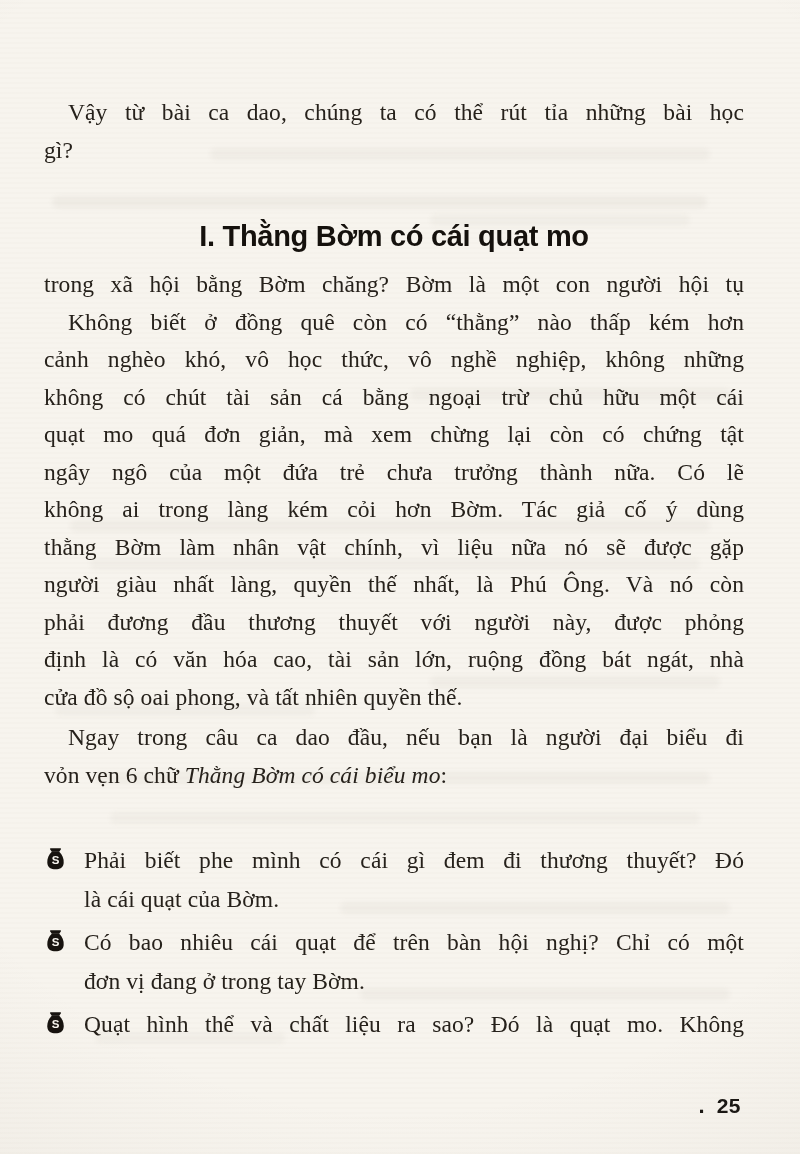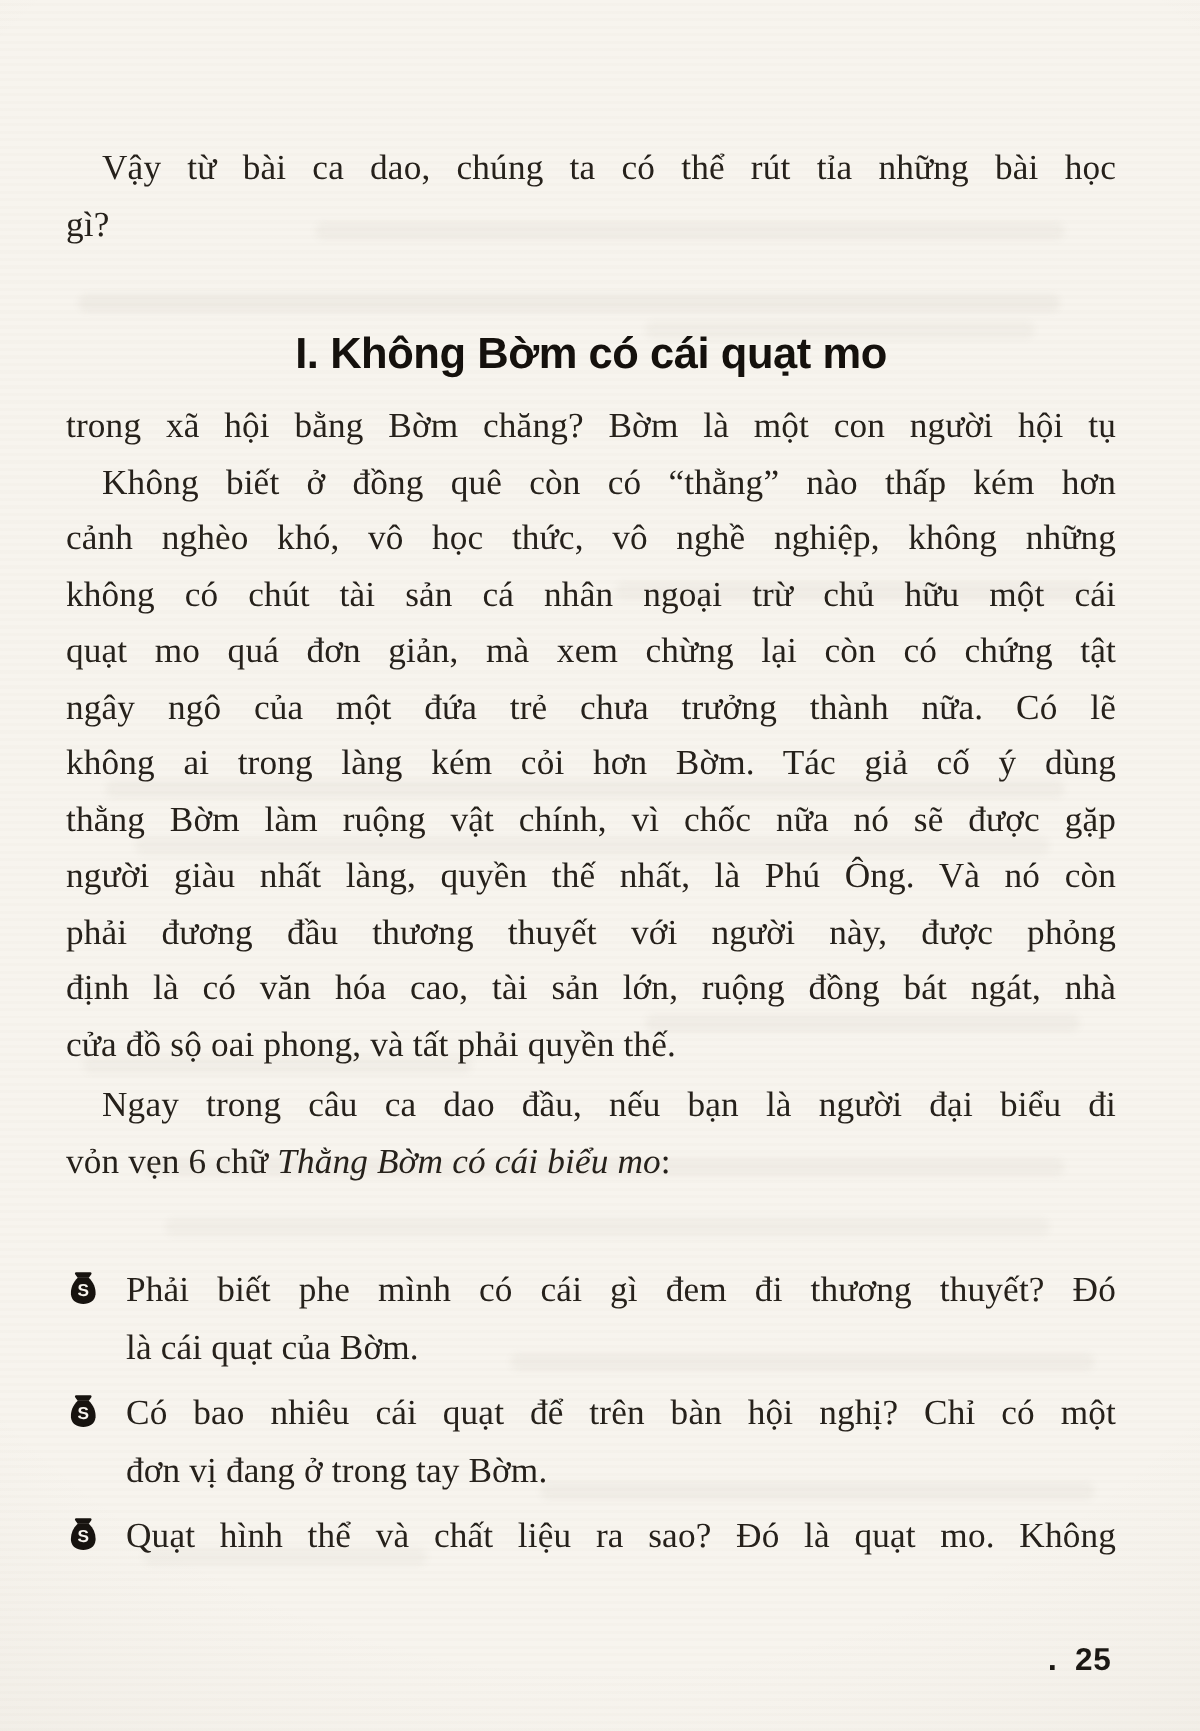--- a/index.html
+++ b/index.html
@@ -77,35 +77,35 @@
   <div class="ghost" style="top:812px;left:110px;width:590px;opacity:0.05;"></div>
   <div class="ghost" style="top:902px;left:340px;width:390px;opacity:0.06;"></div>
   <div class="ghost" style="top:988px;left:360px;width:370px;opacity:0.06;"></div>
   <div class="ghost" style="top:1032px;left:95px;width:190px;opacity:0.05;"></div>
 
   <div class="textcol" style="top:94px;">
     <span class="line indent">Vậy từ bài ca dao, chúng ta có thể rút tỉa những bài học</span>
     <span class="line soft">gì?</span>
   </div>
 
-  <div class="heading">I. Không Bờm có cái quạt mo</div>
+  <div class="heading">I. Thằng Bờm có cái quạt mo</div>
 
   <div class="textcol" style="top:266px;">
     <span class="line">trong xã hội bằng Bờm chăng? Bờm là một con người hội tụ</span>
     <span class="line indent">Không biết ở đồng quê còn có “thằng” nào thấp kém hơn</span>
     <span class="line">cảnh nghèo khó, vô học thức, vô nghề nghiệp, không những</span>
-    <span class="line">không có chút tài sản cá nhân ngoại trừ chủ hữu một cái</span>
+    <span class="line">không có chút tài sản cá bằng ngoại trừ chủ hữu một cái</span>
     <span class="line">quạt mo quá đơn giản, mà xem chừng lại còn có chứng tật</span>
     <span class="line">ngây ngô của một đứa trẻ chưa trưởng thành nữa. Có lẽ</span>
     <span class="line">không ai trong làng kém cỏi hơn Bờm. Tác giả cố ý dùng</span>
-    <span class="line">thằng Bờm làm ruộng vật chính, vì chốc nữa nó sẽ được gặp</span>
+    <span class="line">thằng Bờm làm nhân vật chính, vì liệu nữa nó sẽ được gặp</span>
     <span class="line">người giàu nhất làng, quyền thế nhất, là Phú Ông. Và nó còn</span>
     <span class="line">phải đương đầu thương thuyết với người này, được phỏng</span>
     <span class="line">định là có văn hóa cao, tài sản lớn, ruộng đồng bát ngát, nhà</span>
-    <span class="line soft">cửa đồ sộ oai phong, và tất phải quyền thế.</span>
+    <span class="line soft">cửa đồ sộ oai phong, và tất nhiên quyền thế.</span>
   </div>
 
   <div class="textcol" style="top:719px;">
     <span class="line indent">Ngay trong câu ca dao đầu, nếu bạn là người đại biểu đi</span>
     <span class="line soft"><span>vỏn vẹn 6 chữ </span><span class="italic-seg">Thằng Bờm có cái biểu mo</span><span>:</span></span>
   </div>
 
   <div class="bullets">
 
     <div class="bullet-item">

